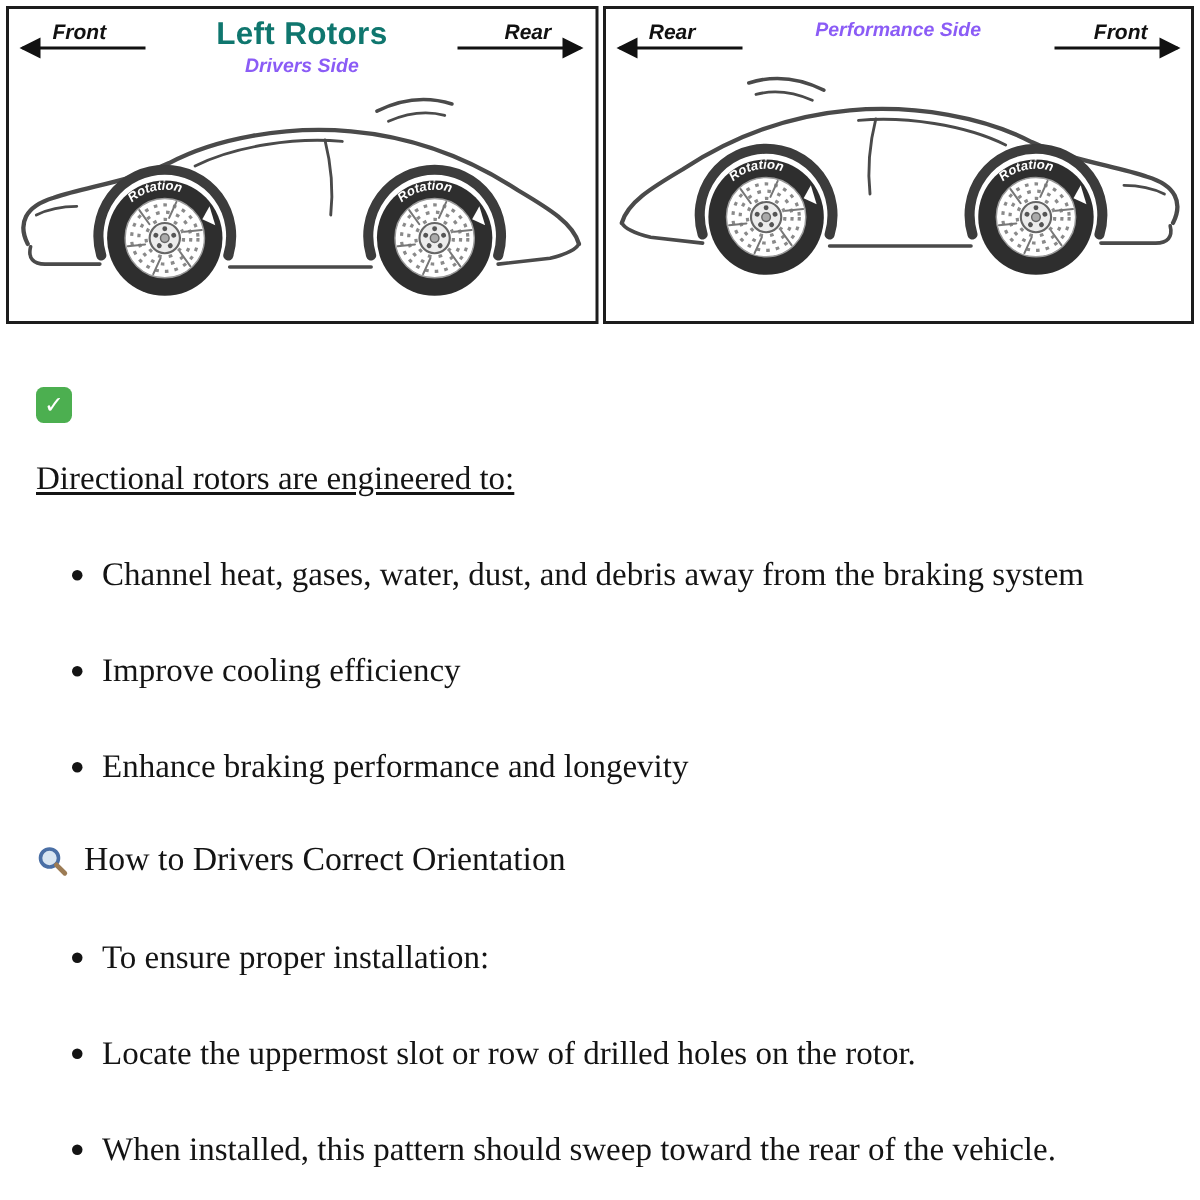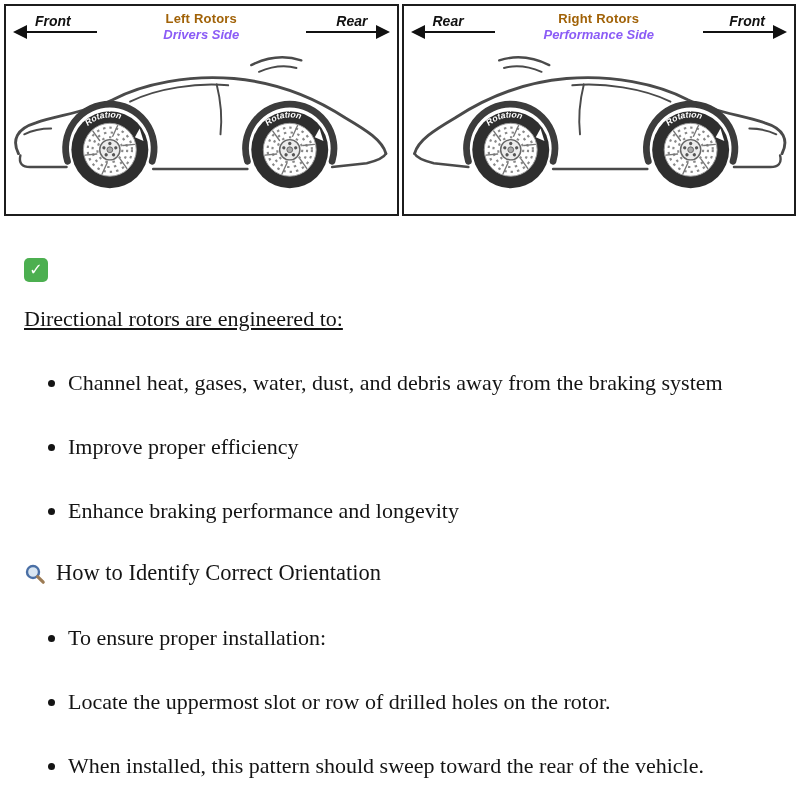--- a/index.html
+++ b/index.html
@@ -3,21 +3,21 @@
 <meta charset="utf-8">
 <style>
   html, body { margin:0; padding:0; background:#ffffff; }
   body { width:800px; font-family:"Liberation Serif", serif; color:#141414; }
 
   
   .diagram-wrap { display:flex; gap:3px; padding:4px 4px 0 4px; box-sizing:border-box; }
   .panel { flex:1; border:2px solid #1c1c1c; background:#fff; height:212px; box-sizing:border-box; overflow:hidden; }
   .panel-header { display:flex; justify-content:space-between; align-items:flex-start; padding:7px 9px 0 9px; font-family:"Liberation Sans", sans-serif; }
   .panel-titleblock { text-align:center; margin-top:-2px; }
-  .panel-title { font-size:13px; font-weight:bold; color:#a16207; letter-spacing:0.2px; }
+  .panel-title { font-size:21px; font-weight:bold; color:#0f766e; letter-spacing:0.2px; }
   .panel-subtitle { font-size:13px; font-weight:bold; font-style:italic; color:#8b5cf6; margin-top:1px; }
 
   .arrow { position:relative; width:82px; height:24px; flex:none; }
   .arrow .txt { position:absolute; top:0; font-weight:bold; font-style:italic; font-size:14px; color:#111; white-space:nowrap; }
   .arrow.left .txt { left:20px; }
   .arrow.right .txt { right:20px; }
   .arrow .shaft { position:absolute; left:0; right:0; bottom:4px; height:2.5px; background:#111; }
   .arrow .head { position:absolute; width:0; height:0; border-top:7px solid transparent; border-bottom:7px solid transparent; }
   .arrow.left .head { left:-2px; bottom:-1.5px; border-right:14px solid #111; }
   .arrow.right .head { right:-2px; bottom:-1.5px; border-left:14px solid #111; }
@@ -110,21 +110,20 @@
   </div>
 
   <div class="panel">
     <div class="panel-header">
       <div class="arrow left">
         <span class="txt">Rear</span>
         <span class="shaft"></span>
         <span class="head"></span>
       </div>
       <div class="panel-titleblock">
-        <div class="panel-title">Right Rotors</div>
         <div class="panel-subtitle">Performance Side</div>
       </div>
       <div class="arrow right">
         <span class="txt">Front</span>
         <span class="shaft"></span>
         <span class="head"></span>
       </div>
     </div>
     <svg class="car-svg" viewBox="0 0 400 158" preserveAspectRatio="xMidYMid meet">
       <g transform="translate(400,0) scale(-1,1)">
@@ -141,30 +140,30 @@
 
 
   <div class="section-heading">
     <span class="check-badge">✓</span>
   </div>
 
   <p class="lead">Directional rotors are engineered to:</p>
 
   <ul class="bullets">
     <li>Channel heat, gases, water, dust, and debris away from the braking system</li>
-    <li>Improve proper efficiency</li>
+    <li>Improve cooling efficiency</li>
     <li>Enhance braking performance and longevity</li>
   </ul>
 
   <div class="section-heading regular">
     <svg class="mag-icon" width="22" height="22" viewBox="0 0 22 22">
       <circle cx="9" cy="9" r="6" fill="#d9e6f2" stroke="#4a6fa5" stroke-width="2.4"></circle>
       <line x1="13.6" y1="13.6" x2="19.2" y2="19.2" stroke="#9c7b54" stroke-width="3.2" stroke-linecap="round"></line>
     </svg>
-    <span>How to Identify Correct Orientation</span>
+    <span>How to Drivers Correct Orientation</span>
   </div>
 
   <ul class="bullets">
     <li>To ensure proper installation:</li>
     <li>Locate the uppermost slot or row of drilled holes on the rotor.</li>
     <li>When installed, this pattern should sweep toward the rear of the vehicle.</li>
   </ul>
 
 </div>
 

